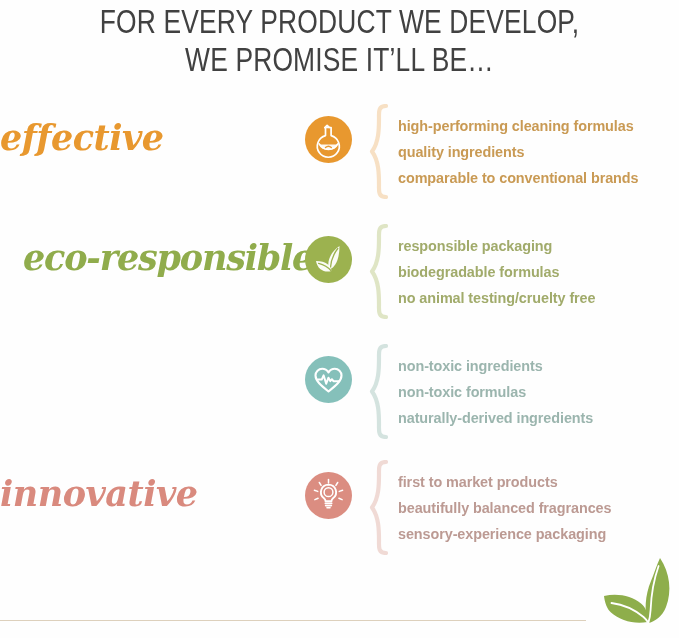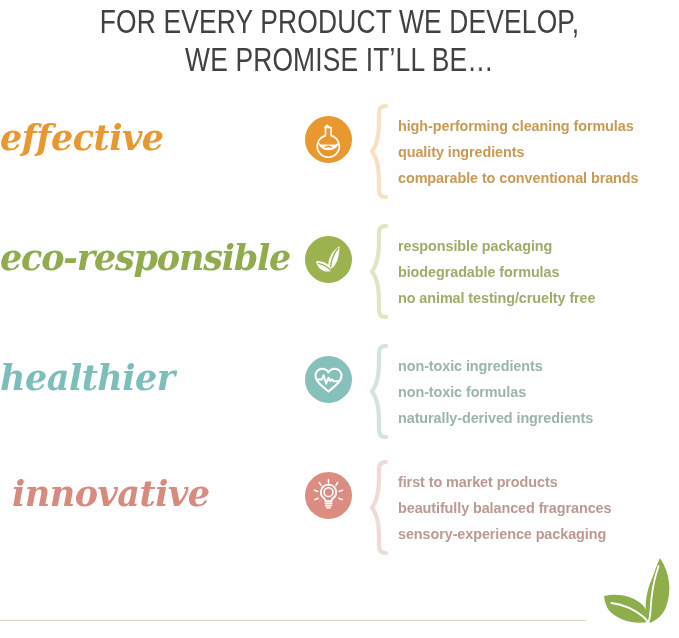--- a/index.html
+++ b/index.html
@@ -61,23 +61,23 @@
     text-align: left;
     font-family: "DejaVu Serif", "Liberation Serif", serif;
     font-weight: bold;
     font-style: italic;
     font-size: 35px;
     line-height: 52px;
     letter-spacing: -0.5px;
     white-space: nowrap;
   }
   .row-0 .keyword { font-size: 35px; }
-  .row-1 .keyword { font-size: 35px; letter-spacing: -1.2px; }
+  .row-1 .keyword { font-size: 35px; letter-spacing: -1.2px; margin-left: 23px; }
   .row-2 .keyword { font-size: 35px; }
-  .row-3 .keyword { font-size: 35px; padding-left: 12px; }
+  .row-3 .keyword { font-size: 35px; }
 
   
   .badge {
     position: absolute;
     left: 305px;
     top: 4px;
     width: 47px;
     height: 47px;
     border-radius: 50%;
     display: block;
@@ -189,21 +189,20 @@
     </div>
 
     <div class="bullets" style="color:#A1AB6B">
       <span class="bullet-line">responsible packaging</span>
       <span class="bullet-line">biodegradable formulas</span>
       <span class="bullet-line">no animal testing/cruelty free</span>
     </div>
   </div>
 
   <div class="row row-2">
-    <div class="keyword" style="color: rgb(124, 191, 186);">healthier</div>
 
     <div class="badge">
       <svg viewBox="0 0 47 47" xmlns="http://www.w3.org/2000/svg">
         <circle cx="23.5" cy="23.5" r="23.5" fill="#85C0BA"></circle>
         <path d="M23.5 35.5 C16 29.5 10.5 25 10.5 19.6 C10.5 15.6 13.6 12.8 17.2 12.8 C19.8 12.8 22.1 14.2 23.5 16.4 C24.9 14.2 27.2 12.8 29.8 12.8 C33.4 12.8 36.5 15.6 36.5 19.6 C36.5 25 31 29.5 23.5 35.5 Z" fill="none" stroke="#FFFFFF" stroke-width="2.1" stroke-linejoin="round"></path>
         <path d="M12.6 23.6 h4.1 l1.9 -4.3 l2.6 8.4 l2.3 -6.0 l1.8 3.4 l1.6 -1.9 l1.5 2.0 h5.8" fill="none" stroke="#FFFFFF" stroke-width="2.0" stroke-linecap="round" stroke-linejoin="round"></path>
       </svg>
     </div>
 
     <div class="brace">

